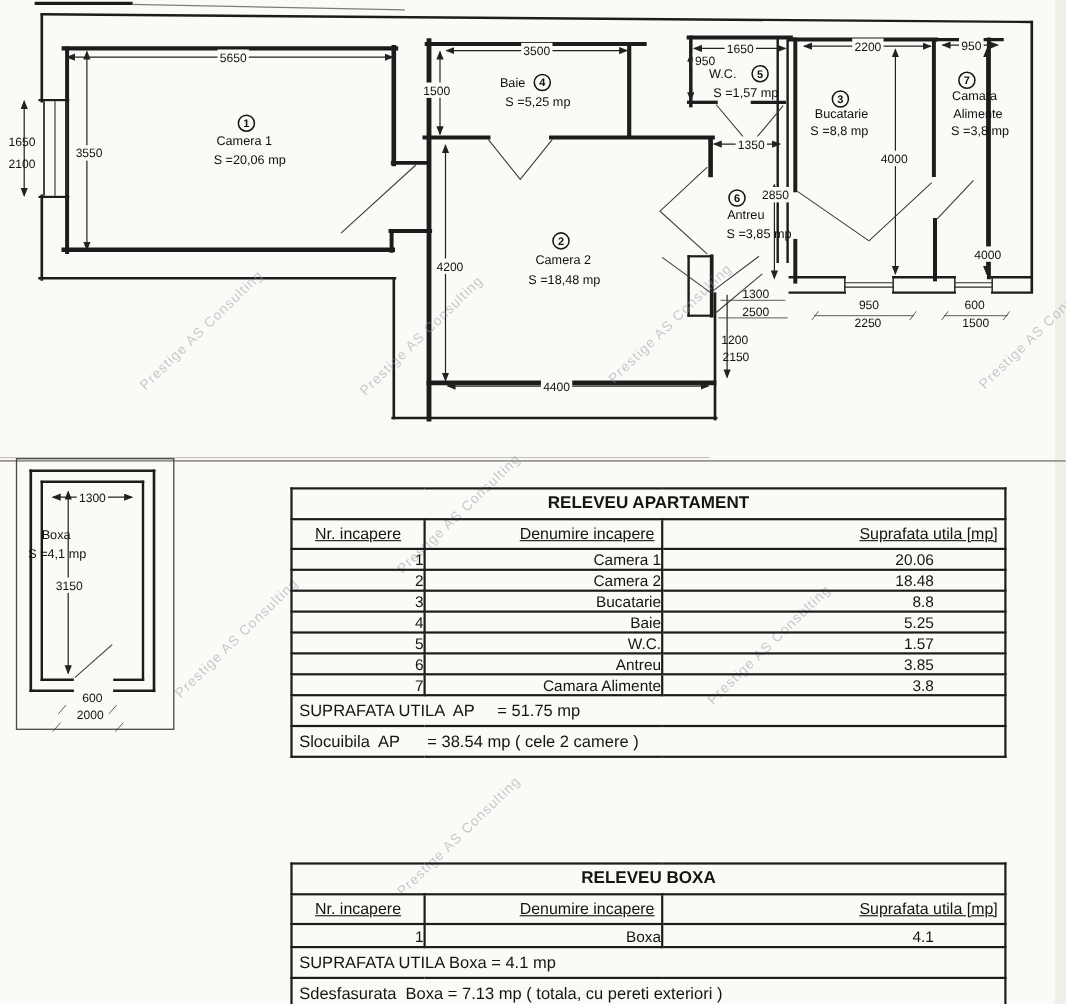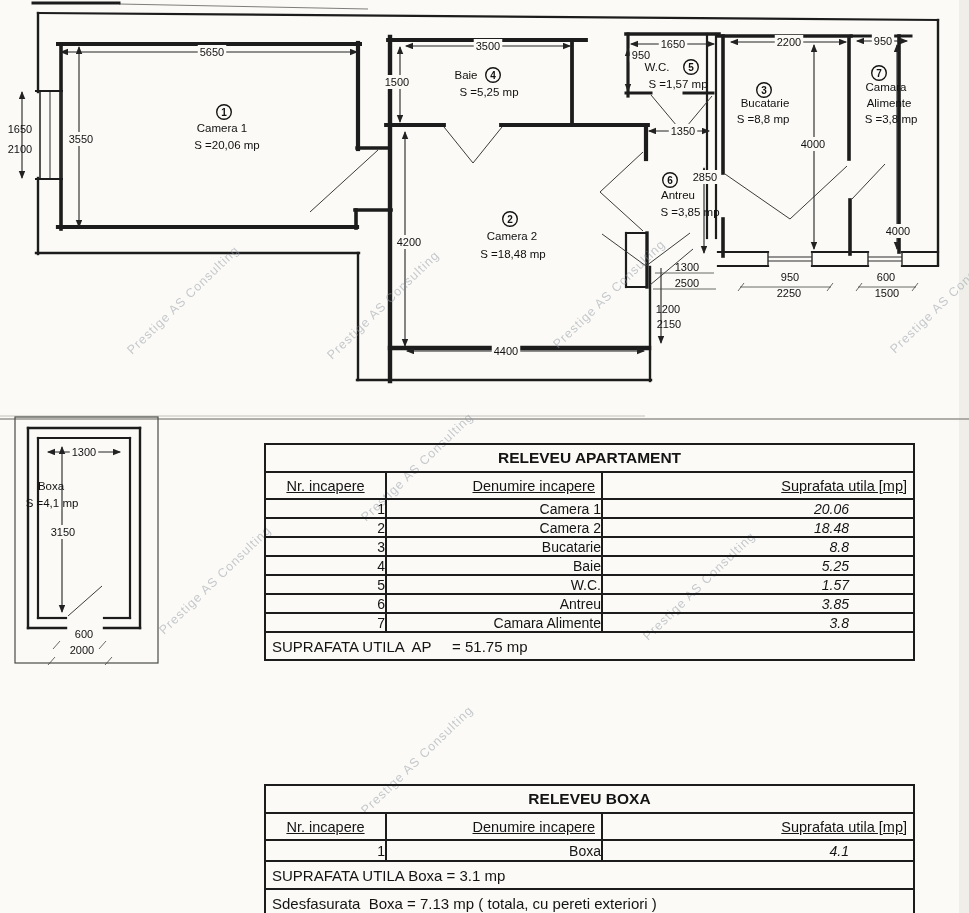--- a/index.html
+++ b/index.html
@@ -22,21 +22,21 @@
   table.t{position:absolute;left:264px;width:649px;border-collapse:collapse;
           color:#141414;background:transparent;table-layout:fixed;}
   table.t td{border:2px solid #1c1c1c;overflow:hidden;text-align:right;}
   tr.titler td{text-align:center;font-weight:bold;font-size:15.5px;height:24px;margin-left:20px;}
   tr.headr td{font-size:14.5px;height:25px;padding:0 6px;text-decoration:underline;}
   tr.headr td.c{text-align:center;}
   tr.r td{font-size:14px;height:17px;padding:0;}
   tr.rb td{font-size:14px;height:19px;padding:0;}
   td.c{text-align:center;}
   td.l{text-align:left;padding:0 0 0 7px !important;}
-  td.v{text-align:center;padding:0 64px 0 0 !important;font-style:italic;}
+  td.v{text-align:center;padding:0 64px 0 0 !important;}
   tr.sum td{font-size:15px;height:26px;text-align:left;padding:0 0 0 6px;white-space:pre;}
   #t1{top:443px;}
   #t2{top:784px;}
 </style>
 </head>
 <body>
 
 <div id="page">
 
 <svg id="plan-svg" width="969" height="913" viewBox="0 0 969 913">
@@ -327,20 +327,23 @@
     <td class="v">3.85</td>
         </tr>
   <tr class="r">
     <td class="c">7</td>
     <td class="l">Camara Alimente</td>
     <td class="v">3.8</td>
         </tr>
   <tr class="sum">
     <td colspan="3">SUPRAFATA UTILA  AP     = 51.75 mp</td>
         </tr>
+  <tr class="sum">
+    <td colspan="3">Slocuibila  AP      = 38.54 mp ( cele 2 camere )</td>
+        </tr>
 </tbody>
     </table>
 
 <table class="t" id="t2">
   <colgroup>
         <col style="width:121px">
         <col style="width:216px">
         <col style="width:312px">
       </colgroup>
   <tbody>
@@ -351,21 +354,21 @@
     <td class="c">Nr. incapere</td>
     <td>Denumire incapere</td>
     <td>Suprafata utila [mp]</td>
         </tr>
   <tr class="rb">
     <td class="c">1</td>
     <td class="l">Boxa</td>
     <td class="v">4.1</td>
         </tr>
   <tr class="sum">
-    <td colspan="3">SUPRAFATA UTILA Boxa = 3.1 mp</td>
+    <td colspan="3">SUPRAFATA UTILA Boxa = 4.1 mp</td>
         </tr>
   <tr class="sum">
     <td colspan="3">Sdesfasurata  Boxa = 7.13 mp ( totala, cu pereti exteriori )</td>
         </tr>
 </tbody>
     </table>
 
 </div>
 
 </body></html>

